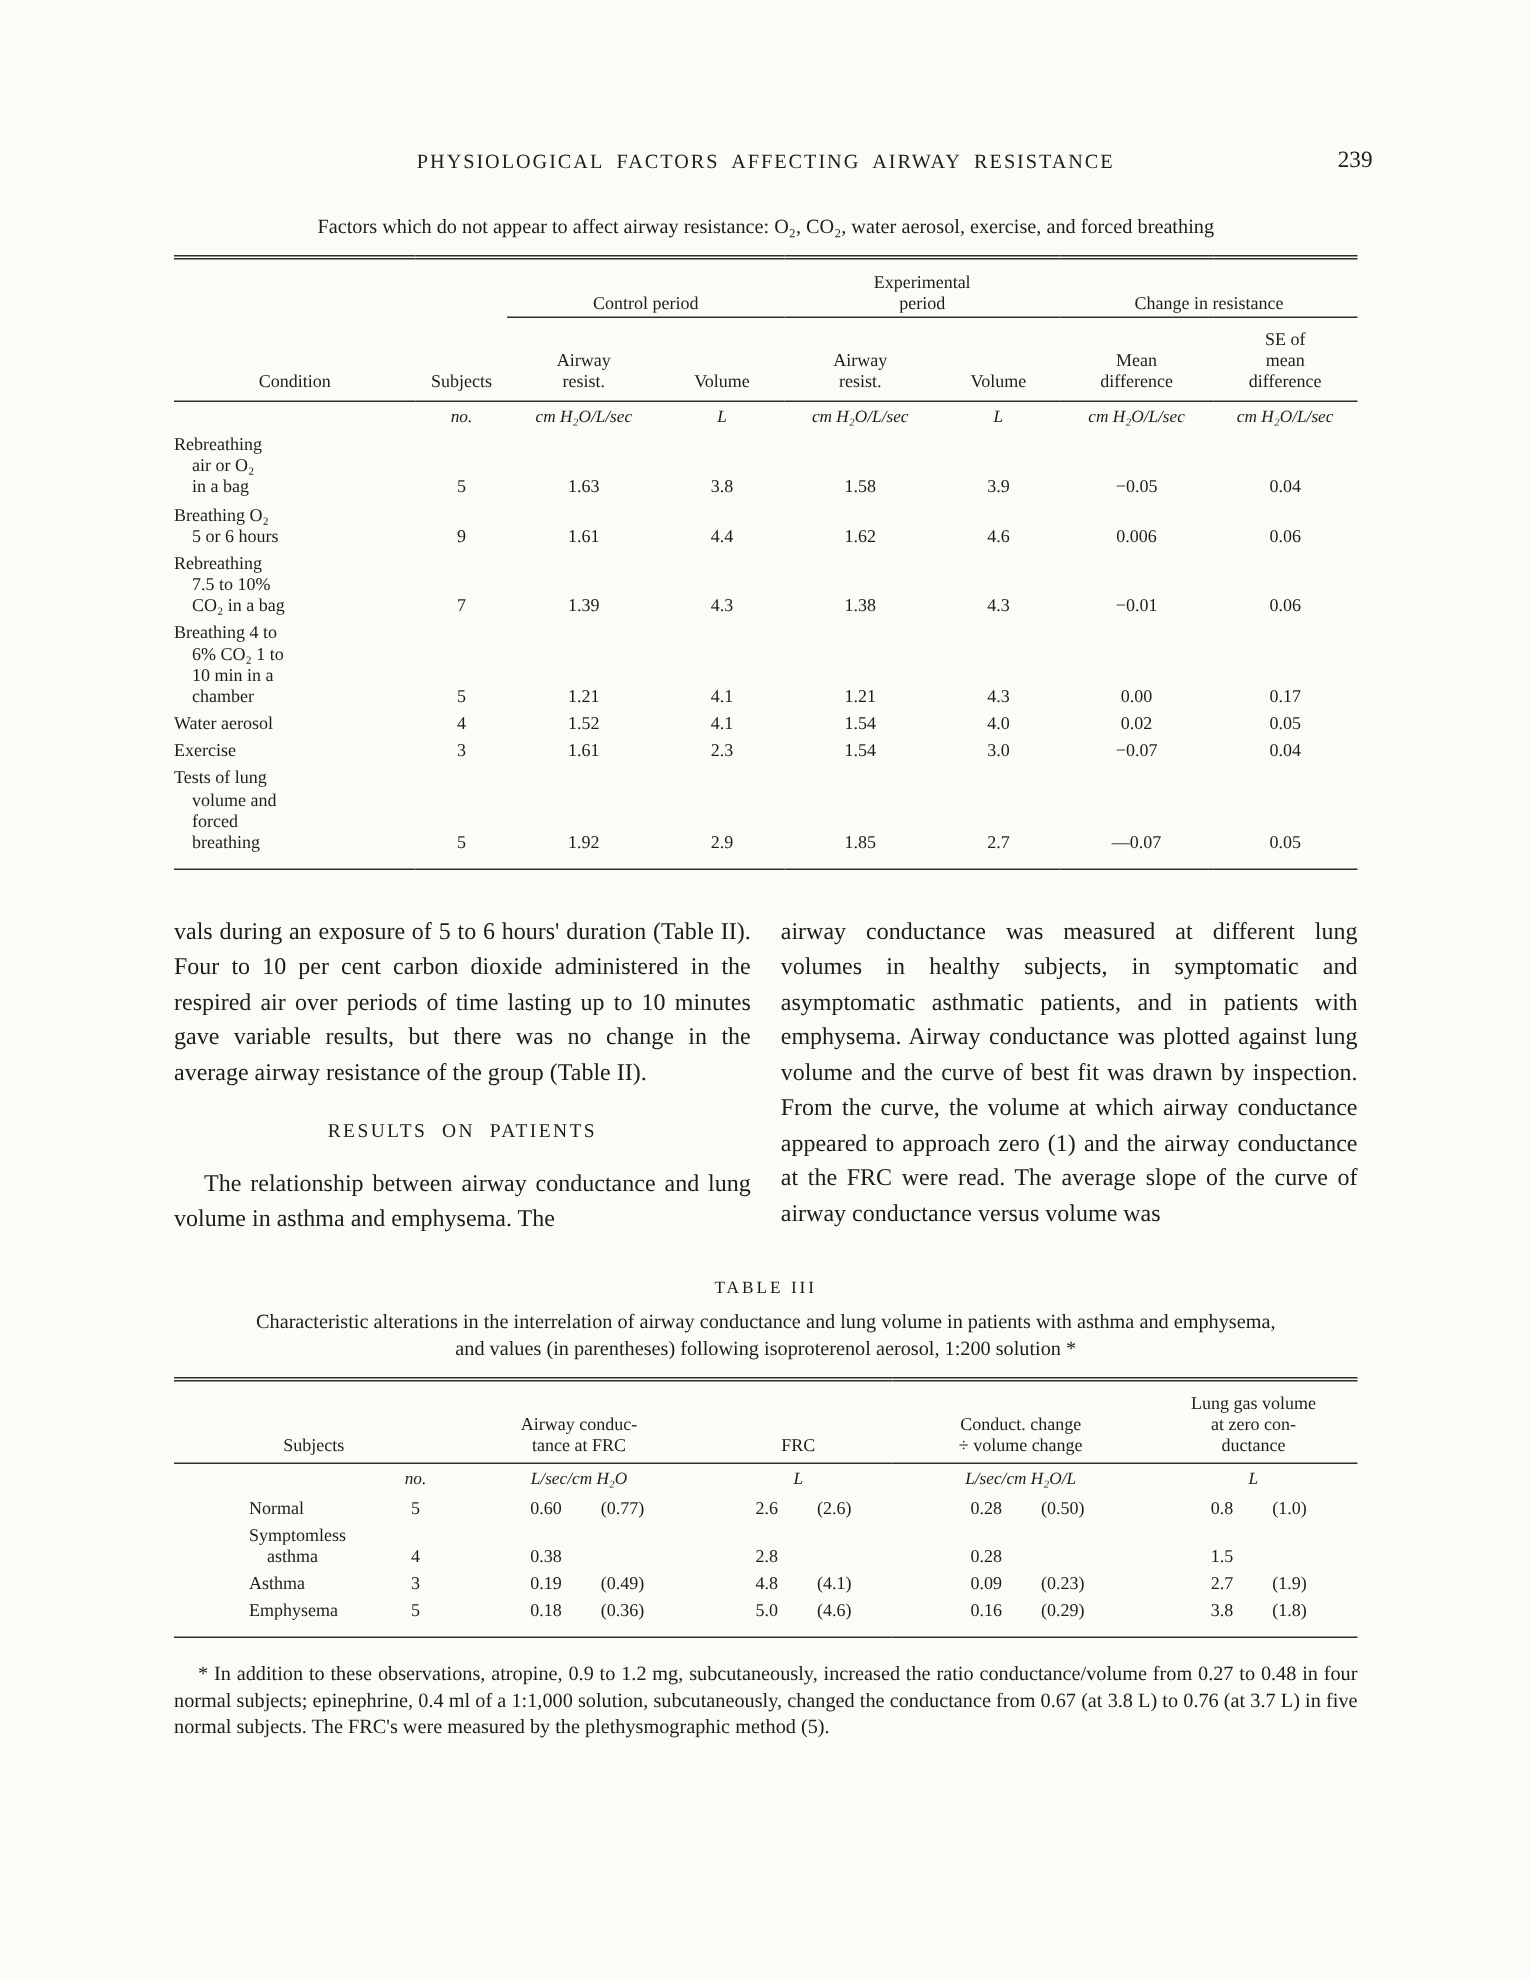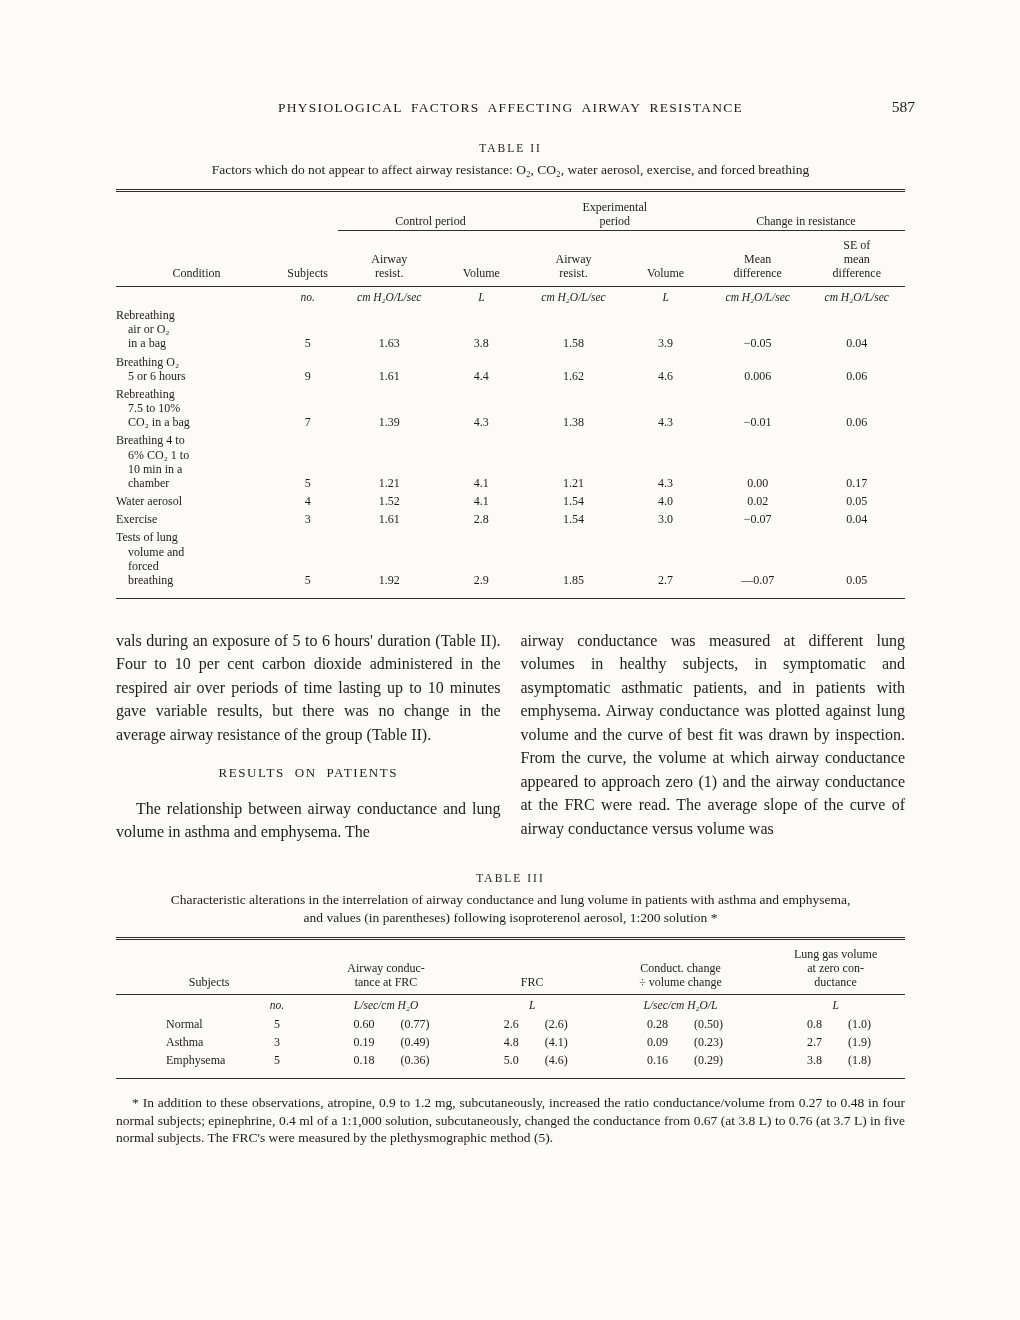--- a/index.html
+++ b/index.html
@@ -62,25 +62,24 @@
 
   .footnote { margin-top: 15px; font-size: 13.5px; line-height: 17.5px; text-align: justify; text-indent: 16px; }
 </style>
 </head>
 <body>
 
 <div class="page">
 
   <header class="running-head">
     <div class="rh-title">PHYSIOLOGICAL FACTORS AFFECTING AIRWAY RESISTANCE</div>
-    <div class="rh-page">587</div>
+    <div class="rh-page">239</div>
   </header>
 
   <section class="t2-block">
-    <div class="table-label">TABLE II</div>
     <div class="table-caption t2-caption">Factors which do not appear to affect airway resistance: O₂, CO₂, water aerosol, exercise, and forced breathing</div>
 
     <table class="datatable t2">
       <colgroup>
         <col style="width:152px">
           <col style="width:58px">
           <col style="width:96px">
           <col style="width:78px">
         <col style="width:96px">
           <col style="width:78px">
@@ -177,21 +176,21 @@
           <td>4.1</td>
           <td>1.54</td>
           <td>4.0</td>
           <td>0.02</td>
           <td>0.05</td>
         </tr>
         <tr>
           <td class="cond">Exercise</td>
           <td>3</td>
           <td>1.61</td>
-          <td>2.8</td>
+          <td>2.3</td>
           <td>1.54</td>
           <td>3.0</td>
           <td>−0.07</td>
           <td>0.04</td>
         </tr>
         <tr>
           <td class="cond">Tests of lung
 volume and
 forced
 breathing</td>
@@ -258,20 +257,29 @@
       <tbody>
         <tr>
           <td class="name">Normal</td>
           <td>5</td>
           <td class="pair"><span class="v v-g">0.60</span><span class="pp p-g">(0.77)</span></td>
           <td class="pair"><span class="v v-f">2.6</span><span class="pp p-f">(2.6)</span></td>
           <td class="pair"><span class="v v-c">0.28</span><span class="pp p-c">(0.50)</span></td>
           <td class="pair"><span class="v v-l">0.8</span><span class="pp p-l">(1.0)</span></td>
         </tr>
         <tr>
+          <td class="name">Symptomless
+asthma</td>
+          <td>4</td>
+          <td class="pair"><span class="v v-g">0.38</span><span class="pp p-g"></span></td>
+          <td class="pair"><span class="v v-f">2.8</span><span class="pp p-f"></span></td>
+          <td class="pair"><span class="v v-c">0.28</span><span class="pp p-c"></span></td>
+          <td class="pair"><span class="v v-l">1.5</span><span class="pp p-l"></span></td>
+        </tr>
+        <tr>
           <td class="name">Asthma</td>
           <td>3</td>
           <td class="pair"><span class="v v-g">0.19</span><span class="pp p-g">(0.49)</span></td>
           <td class="pair"><span class="v v-f">4.8</span><span class="pp p-f">(4.1)</span></td>
           <td class="pair"><span class="v v-c">0.09</span><span class="pp p-c">(0.23)</span></td>
           <td class="pair"><span class="v v-l">2.7</span><span class="pp p-l">(1.9)</span></td>
         </tr>
         <tr>
           <td class="name">Emphysema</td>
           <td>5</td>

